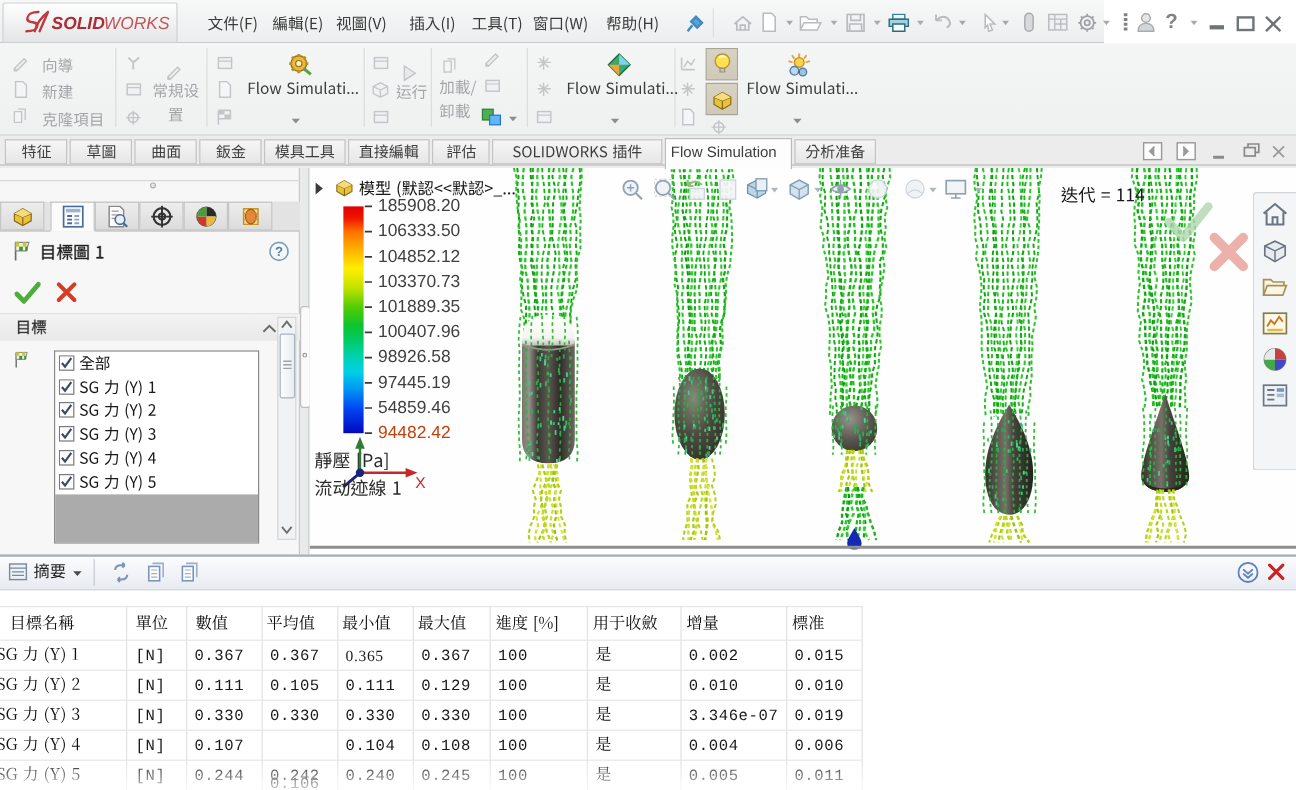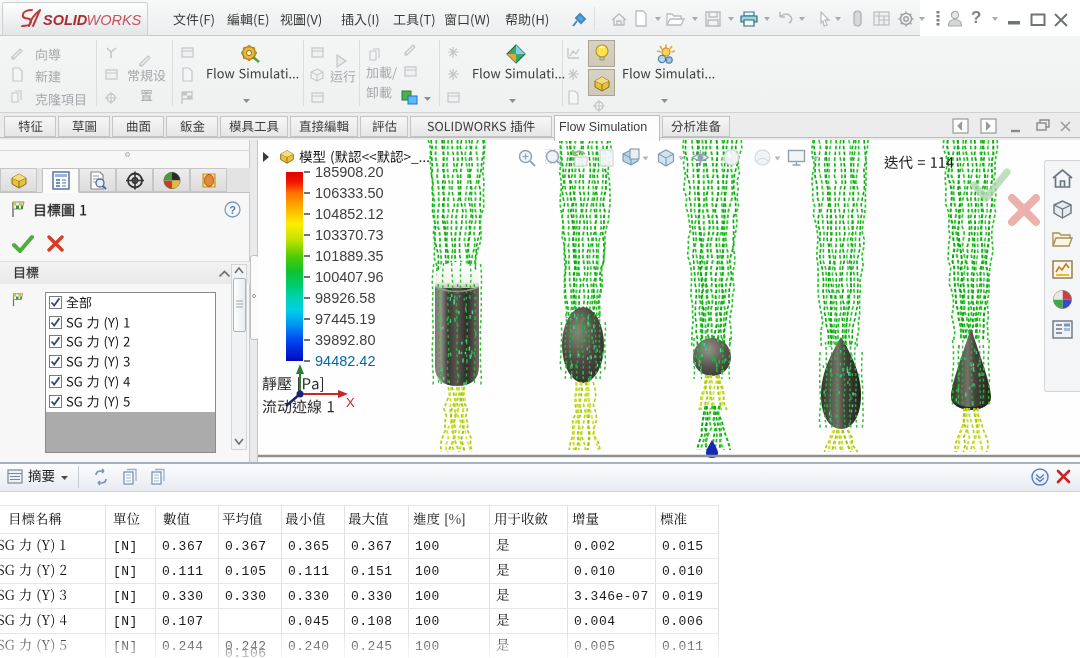--- a/index.html
+++ b/index.html
@@ -1217,22 +1217,22 @@
     <path d="M18 193.0 L24 193.0" stroke="#3a3a3a" stroke-width="1.4"></path>
   </svg>
 <div class="a" style="left:315px;top:164.0px;font-size:14.5px;color:#3f3f3f;font-family:'Liberation Sans'">185908.20</div>
 <div class="a" style="left:315px;top:185.0px;font-size:14.5px;color:#3f3f3f;font-family:'Liberation Sans'">106333.50</div>
 <div class="a" style="left:315px;top:206.0px;font-size:14.5px;color:#3f3f3f;font-family:'Liberation Sans'">104852.12</div>
 <div class="a" style="left:315px;top:227.0px;font-size:14.5px;color:#3f3f3f;font-family:'Liberation Sans'">103370.73</div>
 <div class="a" style="left:315px;top:248.0px;font-size:14.5px;color:#3f3f3f;font-family:'Liberation Sans'">101889.35</div>
 <div class="a" style="left:315px;top:269.0px;font-size:14.5px;color:#3f3f3f;font-family:'Liberation Sans'">100407.96</div>
 <div class="a" style="left:315px;top:290.0px;font-size:14.5px;color:#3f3f3f;font-family:'Liberation Sans'">98926.58</div>
 <div class="a" style="left:315px;top:311.0px;font-size:14.5px;color:#3f3f3f;font-family:'Liberation Sans'">97445.19</div>
-<div class="a" style="left:315px;top:332.0px;font-size:14.5px;color:#3f3f3f;font-family:'Liberation Sans'">39892.80</div>
-<div class="a" style="left:315px;top:353.0px;font-size:14.5px;color:#0369a1;font-family:'Liberation Sans'">94482.42</div>
+<div class="a" style="left:315px;top:332.0px;font-size:14.5px;color:#3f3f3f;font-family:'Liberation Sans'">54859.46</div>
+<div class="a" style="left:315px;top:353.0px;font-size:14.5px;color:#c2410c;font-family:'Liberation Sans'">94482.42</div>
 <svg class="t " style="left:262.0px;top:376.0px" width="64.6" height="18.8">
     <g fill="#2a2a2a" transform="translate(0,13.20) scale(0.015000,-0.015000)">
       <use href="#s9759" x="0"></use>
       <use href="#s538B" x="1000"></use>
       <use href="#s005B" x="2300"></use>
       <use href="#s0050" x="2638"></use>
       <use href="#s0061" x="3271"></use>
       <use href="#s005D" x="3834"></use>
     </g>
   </svg>
@@ -1417,21 +1417,21 @@
       <use href="#f529B" x="1608"></use>
       <use href="#f0028" x="2908"></use>
       <use href="#f0059" x="3272"></use>
       <use href="#f0029" x="3959"></use>
       <use href="#f0031" x="4623"></use>
     </g>
   </svg>
 <div class="a" style="left:113px;top:539px;font-family:'Liberation Mono';font-size:13px;color:#1a1a1a;letter-spacing:0.5px">[N]</div>
 <div class="a" style="left:162px;top:539px;font-family:'Liberation Mono';font-size:13px;color:#1a1a1a;letter-spacing:0.5px">0.367</div>
 <div class="a" style="left:225px;top:539px;font-family:'Liberation Mono';font-size:13px;color:#1a1a1a;letter-spacing:0.5px">0.367</div>
-<div class="a" style="left:288px;top:539px;font-family:Liberation Mono, monospace;font-size:13px;color:#1a1a1a;letter-spacing:0.5px">0.365</div>
+<div class="a" style="left:288px;top:539px;font-family:Liberation Serif, serif;font-size:13px;color:#1a1a1a;letter-spacing:0.5px">0.365</div>
 <div class="a" style="left:351px;top:539px;font-family:'Liberation Mono';font-size:13px;color:#1a1a1a;letter-spacing:0.5px">0.367</div>
 <div class="a" style="left:415px;top:539px;font-family:'Liberation Mono';font-size:13px;color:#1a1a1a;letter-spacing:0.5px">100</div>
 <svg class="t " style="left:496.0px;top:538.0px" width="15.5" height="16.9">
     <g fill="#111111" transform="translate(0,11.88) scale(0.013500,-0.013500)">
       <use href="#f662F" x="0"></use>
     </g>
   </svg>
 <div class="a" style="left:574px;top:539px;font-family:'Liberation Mono';font-size:13px;color:#1a1a1a;letter-spacing:0.5px">0.002</div>
 <div class="a" style="left:662px;top:539px;font-family:'Liberation Mono';font-size:13px;color:#1a1a1a;letter-spacing:0.5px">0.015</div>
 <svg class="t " style="left:-3.0px;top:563.0px" width="71.9" height="16.9">
@@ -1442,21 +1442,21 @@
       <use href="#f0028" x="2908"></use>
       <use href="#f0059" x="3272"></use>
       <use href="#f0029" x="3959"></use>
       <use href="#f0032" x="4623"></use>
     </g>
   </svg>
 <div class="a" style="left:113px;top:564px;font-family:'Liberation Mono';font-size:13px;color:#1a1a1a;letter-spacing:0.5px">[N]</div>
 <div class="a" style="left:162px;top:564px;font-family:'Liberation Mono';font-size:13px;color:#1a1a1a;letter-spacing:0.5px">0.111</div>
 <div class="a" style="left:225px;top:564px;font-family:'Liberation Mono';font-size:13px;color:#1a1a1a;letter-spacing:0.5px">0.105</div>
 <div class="a" style="left:288px;top:564px;font-family:'Liberation Mono';font-size:13px;color:#1a1a1a;letter-spacing:0.5px">0.111</div>
-<div class="a" style="left:351px;top:564px;font-family:'Liberation Mono';font-size:13px;color:#1a1a1a;letter-spacing:0.5px">0.151</div>
+<div class="a" style="left:351px;top:564px;font-family:'Liberation Mono';font-size:13px;color:#1a1a1a;letter-spacing:0.5px">0.129</div>
 <div class="a" style="left:415px;top:564px;font-family:'Liberation Mono';font-size:13px;color:#1a1a1a;letter-spacing:0.5px">100</div>
 <svg class="t " style="left:496.0px;top:563.0px" width="15.5" height="16.9">
     <g fill="#111111" transform="translate(0,11.88) scale(0.013500,-0.013500)">
       <use href="#f662F" x="0"></use>
     </g>
   </svg>
 <div class="a" style="left:574px;top:564px;font-family:'Liberation Mono';font-size:13px;color:#1a1a1a;letter-spacing:0.5px">0.010</div>
 <div class="a" style="left:662px;top:564px;font-family:'Liberation Mono';font-size:13px;color:#1a1a1a;letter-spacing:0.5px">0.010</div>
 <svg class="t " style="left:-3.0px;top:588.0px" width="71.9" height="16.9">
     <g fill="#111111" transform="translate(0,11.88) scale(0.013500,-0.013500)">
@@ -1489,21 +1489,21 @@
       <use href="#f529B" x="1608"></use>
       <use href="#f0028" x="2908"></use>
       <use href="#f0059" x="3272"></use>
       <use href="#f0029" x="3959"></use>
       <use href="#f0034" x="4623"></use>
     </g>
   </svg>
 <div class="a" style="left:113px;top:614px;font-family:'Liberation Mono';font-size:13px;color:#1a1a1a;letter-spacing:0.5px">[N]</div>
 <div class="a" style="left:162px;top:614px;font-family:'Liberation Mono';font-size:13px;color:#1a1a1a;letter-spacing:0.5px">0.107</div>
 <div class="a" style="left:225px;top:646px;font-family:Liberation Mono, monospace;font-size:13px;color:#1a1a1a;letter-spacing:0.5px">0.106</div>
-<div class="a" style="left:288px;top:614px;font-family:'Liberation Mono';font-size:13px;color:#1a1a1a;letter-spacing:0.5px">0.045</div>
+<div class="a" style="left:288px;top:614px;font-family:'Liberation Mono';font-size:13px;color:#1a1a1a;letter-spacing:0.5px">0.104</div>
 <div class="a" style="left:351px;top:614px;font-family:'Liberation Mono';font-size:13px;color:#1a1a1a;letter-spacing:0.5px">0.108</div>
 <div class="a" style="left:415px;top:614px;font-family:'Liberation Mono';font-size:13px;color:#1a1a1a;letter-spacing:0.5px">100</div>
 <svg class="t " style="left:496.0px;top:613.0px" width="15.5" height="16.9">
     <g fill="#111111" transform="translate(0,11.88) scale(0.013500,-0.013500)">
       <use href="#f662F" x="0"></use>
     </g>
   </svg>
 <div class="a" style="left:574px;top:614px;font-family:'Liberation Mono';font-size:13px;color:#1a1a1a;letter-spacing:0.5px">0.004</div>
 <div class="a" style="left:662px;top:614px;font-family:'Liberation Mono';font-size:13px;color:#1a1a1a;letter-spacing:0.5px">0.006</div>
 <svg class="t " style="left:-3.0px;top:638.0px" width="71.9" height="16.9">

